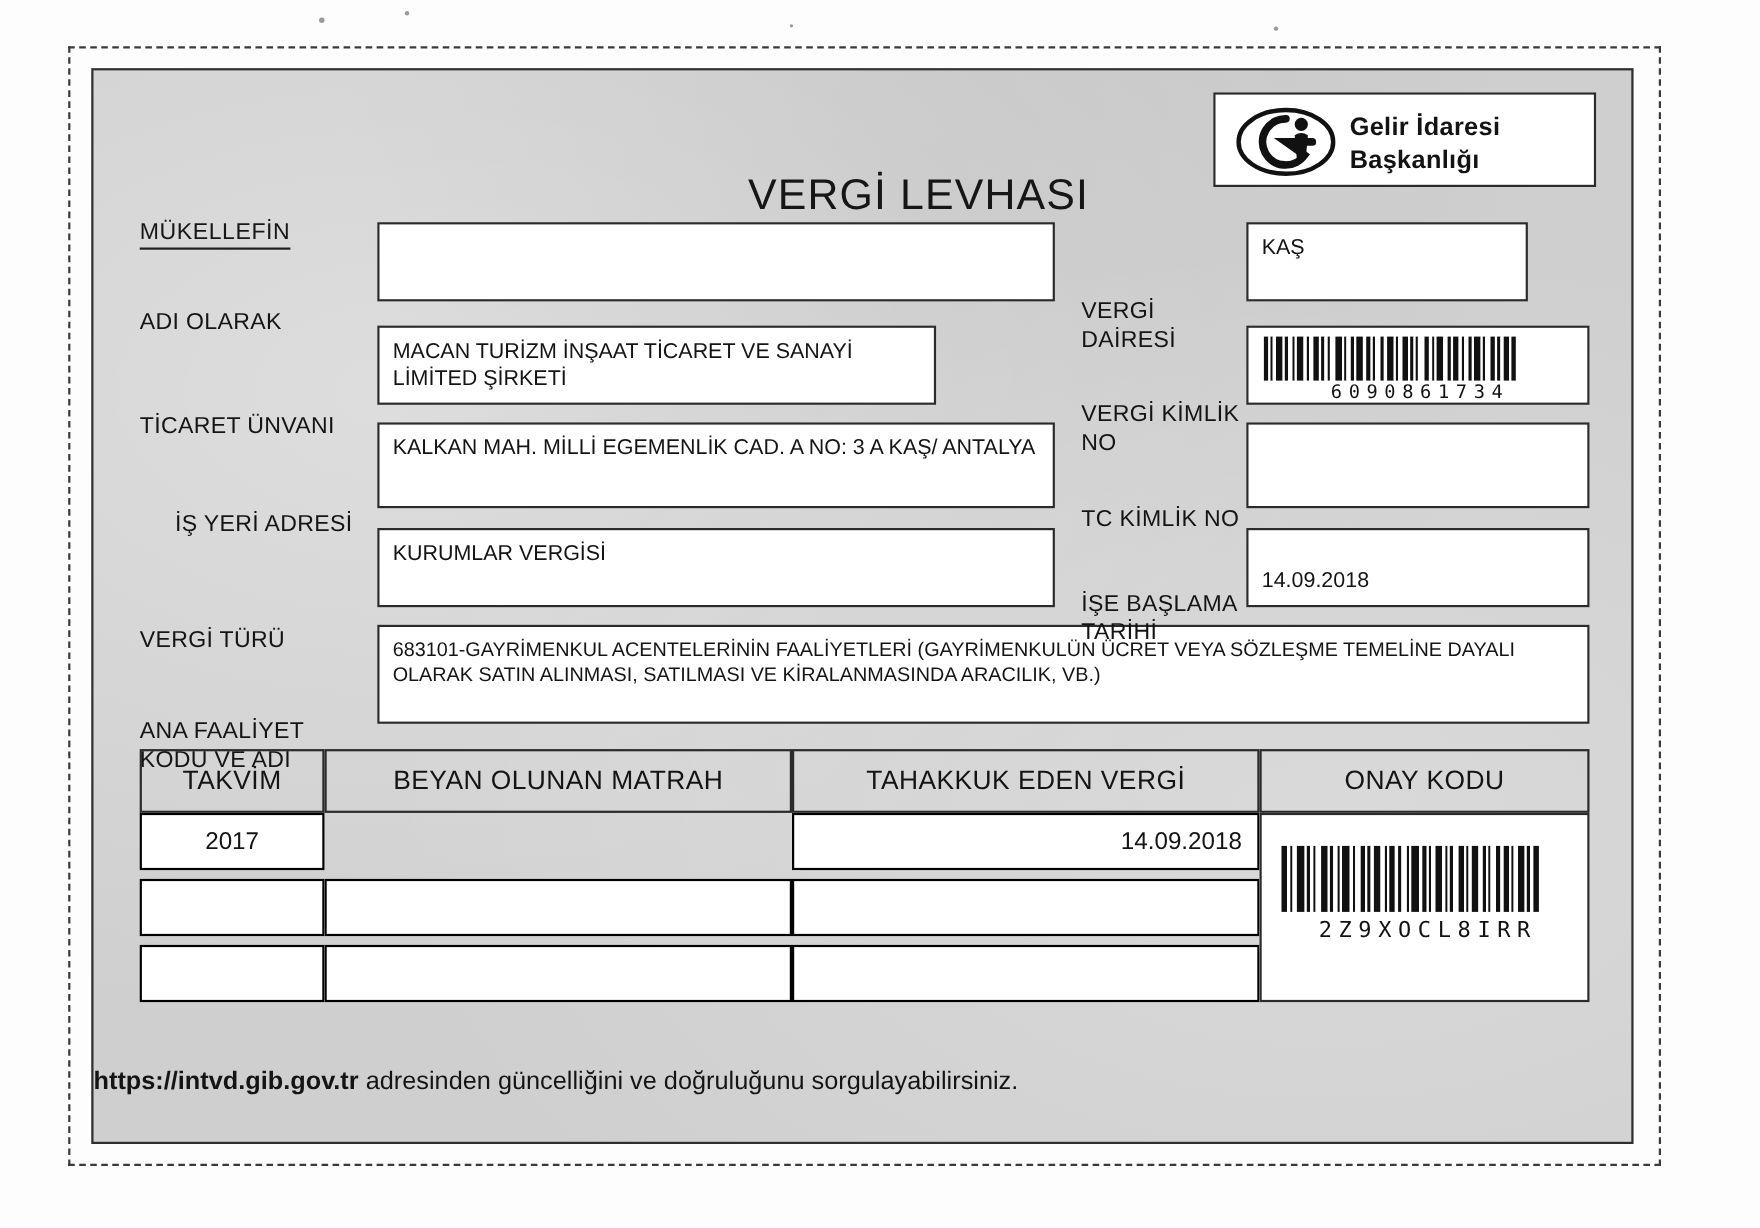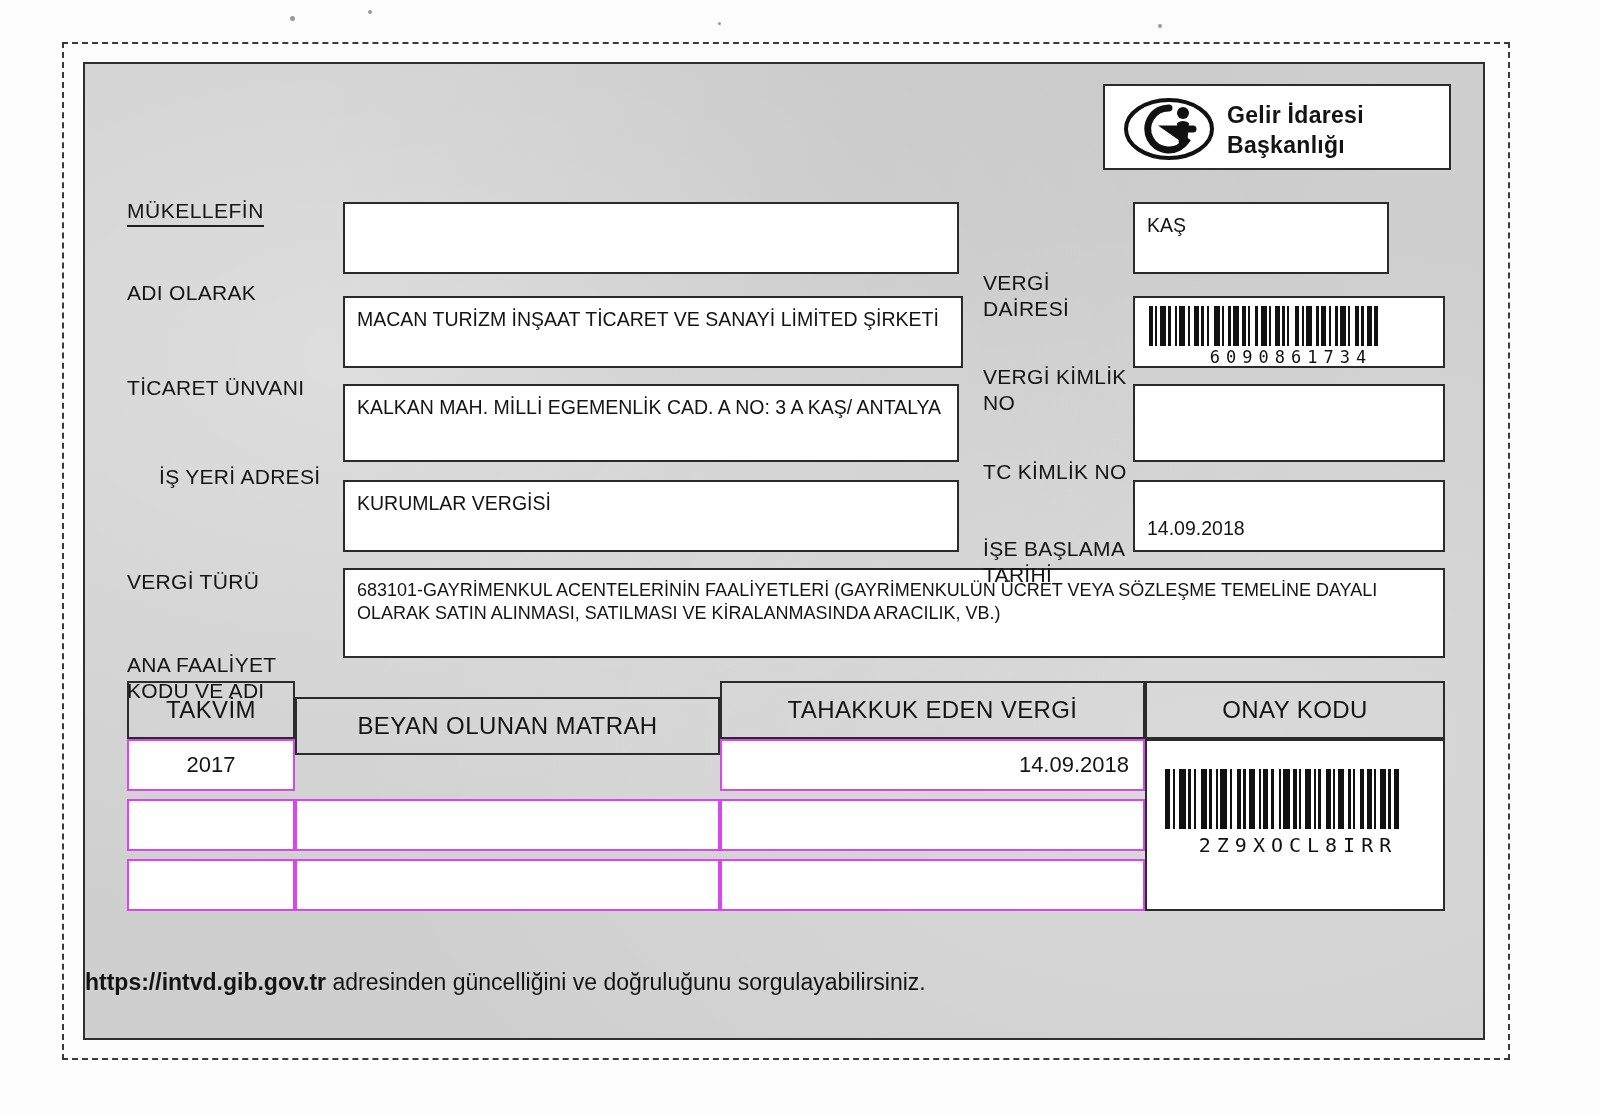--- a/index.html
+++ b/index.html
@@ -151,21 +151,21 @@
     font-size: 24px;
     color: #141414;
     line-height: 54px;
     height: 58px;
     background: transparent;
     letter-spacing: 0.4px;
   }
   .td {
     position: absolute;
     box-sizing: border-box;
-    border: 2px solid #d946ef;
+    border: 2px solid #000000;
     background: #ffffff;
     height: 52px;
     font-size: 22px;
     color: #141414;
     line-height: 48px;
     overflow: hidden;
   }
   .td.center { text-align: center; }
   .td.right  { text-align: right; padding-right: 14px; }
 
@@ -221,20 +221,21 @@
   <div class="speck" style="left:290px;top:16px;width:5px;height:5px;"></div>
   <div class="speck" style="left:368px;top:10px;width:4px;height:4px;"></div>
   <div class="speck" style="left:718px;top:22px;width:3px;height:3px;"></div>
   <div class="speck" style="left:1158px;top:24px;width:4px;height:4px;"></div>
 
   <div class="dashed-frame"></div>
 
   <div class="doc">
     <div class="inner">
 
+      <div class="title">VERGİ LEVHASI</div>
       <div class="mukellefin">MÜKELLEFİN</div>
 
       <div class="gib-box">
         <svg class="gib-logo" viewBox="0 0 92 66">
           <ellipse cx="46" cy="33" rx="43" ry="29" fill="none" stroke="#111" stroke-width="4"></ellipse>
           <path d="M46 12 a21 21 0 1 0 17 33 l-17 -12 l24 0" fill="none" stroke="#111" stroke-width="7" stroke-linecap="round"></path>
           <circle cx="60" cy="17" r="6" fill="#111"></circle>
           <path d="M54 27 q6 -4 12 0 l-2 22 l-8 0 z" fill="#111"></path>
         </svg>
         <div class="gib-text">
@@ -246,21 +247,21 @@
       <div class="label" style="left:42px;top:216px;">ADI OLARAK</div>
       <div class="label" style="left:42px;top:311px;">TİCARET ÜNVANI</div>
       <div class="label" style="left:42px;top:400px;margin-left:32px;">İŞ YERİ ADRESİ</div>
       <div class="label" style="left:42px;top:505px;">VERGİ TÜRÜ</div>
       <div class="label" style="left:42px;top:588px;width:200px;">
         <div>ANA FAALİYET</div>
         <div>KODU VE ADI</div>
       </div>
 
       <div class="field" style="left:258px;top:138px;width:616px;height:72px;"></div>
-      <div class="field" style="left:258px;top:232px;width:620px;height:72px;">MACAN TURİZM İNŞAAT TİCARET VE SANAYİ LİMİTED ŞİRKETİ</div>
+      <div class="field" style="left:258px;top:232px;width:508px;height:72px;">MACAN TURİZM İNŞAAT TİCARET VE SANAYİ LİMİTED ŞİRKETİ</div>
       <div class="field" style="left:258px;top:320px;width:616px;height:78px;">KALKAN MAH. MİLLİ EGEMENLİK CAD.  A NO: 3 A KAŞ/ ANTALYA</div>
       <div class="field" style="left:258px;top:416px;width:616px;height:72px;">KURUMLAR VERGİSİ</div>
       <div class="field tiny" style="left:258px;top:504px;width:1102px;height:90px;">683101-GAYRİMENKUL ACENTELERİNİN FAALİYETLERİ (GAYRİMENKULÜN ÜCRET VEYA SÖZLEŞME TEMELİNE DAYALI OLARAK SATIN ALINMASI, SATILMASI VE KİRALANMASINDA ARACILIK, VB.)</div>
 
       <div class="label" style="left:898px;top:206px;">
         <div>VERGİ</div>
         <div>DAİRESİ</div>
       </div>
       <div class="label" style="left:898px;top:300px;width:170px;">
         <div>VERGİ KİMLİK</div>
@@ -347,21 +348,21 @@
           <i style="width:4px"></i>
         </div>
         <div class="barcode-digits" style="left:14px;top:48px;width:284px;font-size:17px;">6090861734</div>
       </div>
 
       <div class="field" style="left:1048px;top:320px;width:312px;height:78px;"></div>
       <div class="field" style="left:1048px;top:416px;width:312px;height:72px;padding-top:34px;">14.09.2018</div>
 
       <div class="table">
         <div class="th" style="left:0px;top:0px;width:168px;">TAKVİM</div>
-        <div class="th" style="left:168px;top:0px;width:425px;margin-top:16px;">BEYAN OLUNAN MATRAH</div>
+        <div class="th" style="left:168px;top:0px;width:425px;">BEYAN OLUNAN MATRAH</div>
         <div class="th" style="left:593px;top:0px;width:425px;">TAHAKKUK EDEN VERGİ</div>
         <div class="th" style="left:1018px;top:0px;width:300px;">ONAY KODU</div>
 
         <div class="td center" style="left:0px;top:58px;width:168px;">2017</div>
         <div class="td right" style="left:593px;top:58px;width:425px;">14.09.2018</div>
 
         <div class="td center" style="left:0px;top:118px;width:168px;"></div>
         <div class="td center" style="left:168px;top:118px;width:425px;"></div>
         <div class="td right" style="left:593px;top:118px;width:425px;"></div>
 

